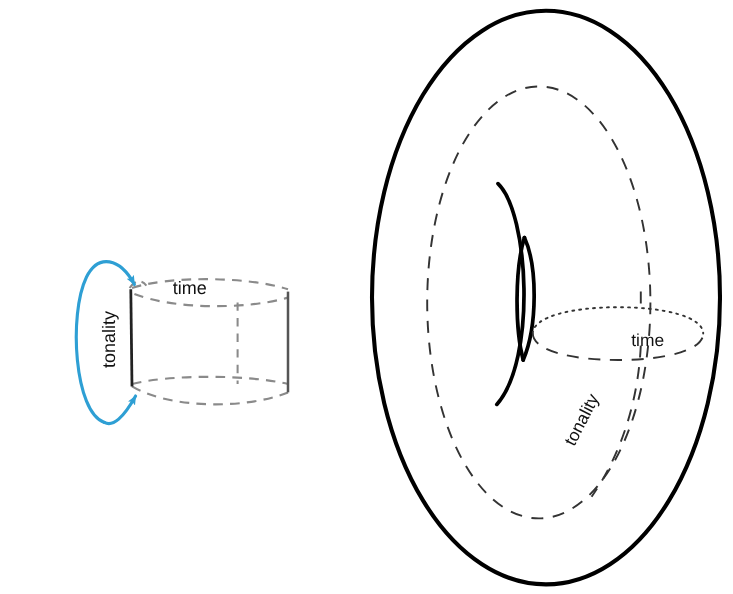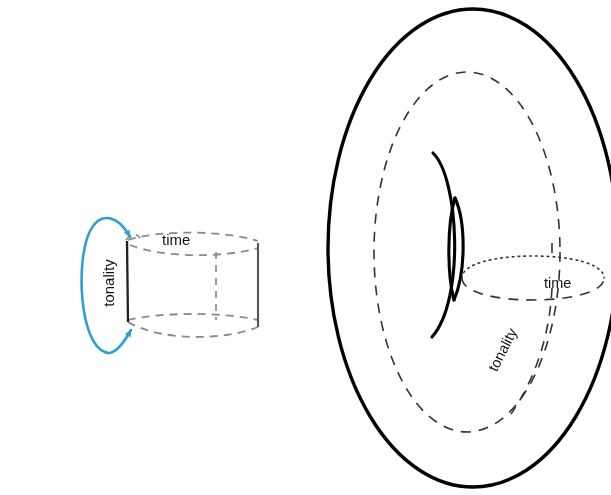--- a/index.html
+++ b/index.html
@@ -12,21 +12,20 @@
     width: 611px;
     height: 495px;
     overflow: hidden;
     font-family: "Liberation Sans", sans-serif;
   }
   #diagram-root {
     position: relative;
     width: 575px;
     height: 495px;
     background: #ffffff;
-    margin-left: 18px;
   }
   svg#figure-svg {
     display: block;
     width: 611px;
     height: 495px;
   }
   .lbl {
     font-family: "Liberation Sans", sans-serif;
     font-size: 15px;
     fill: #111111;

